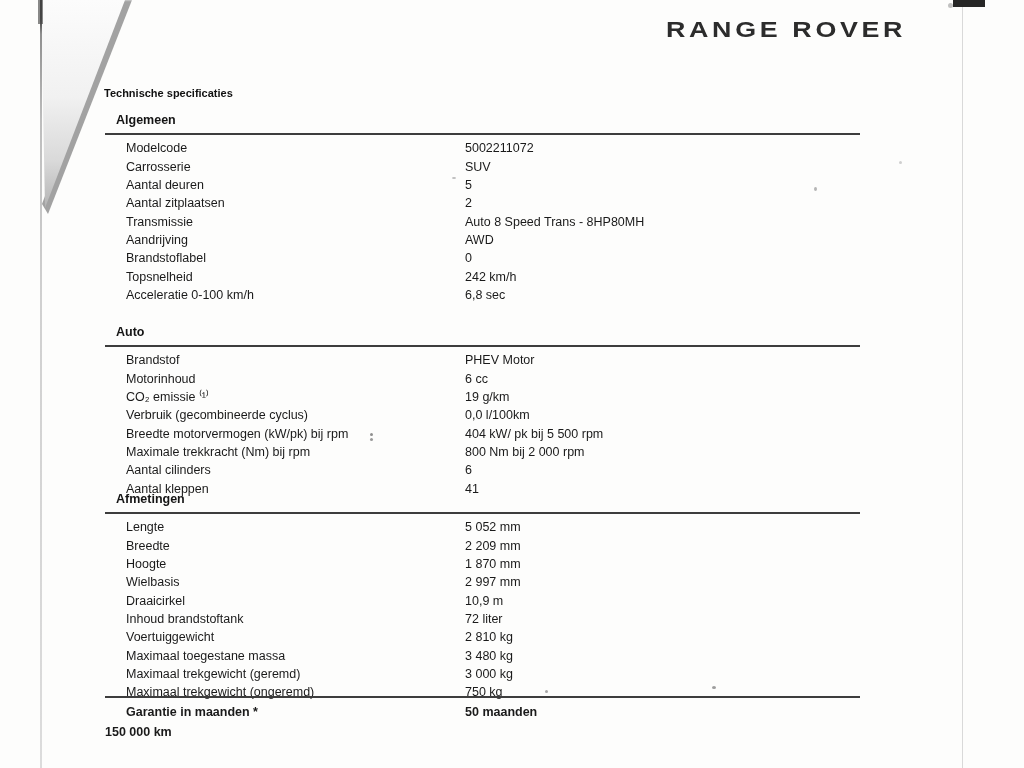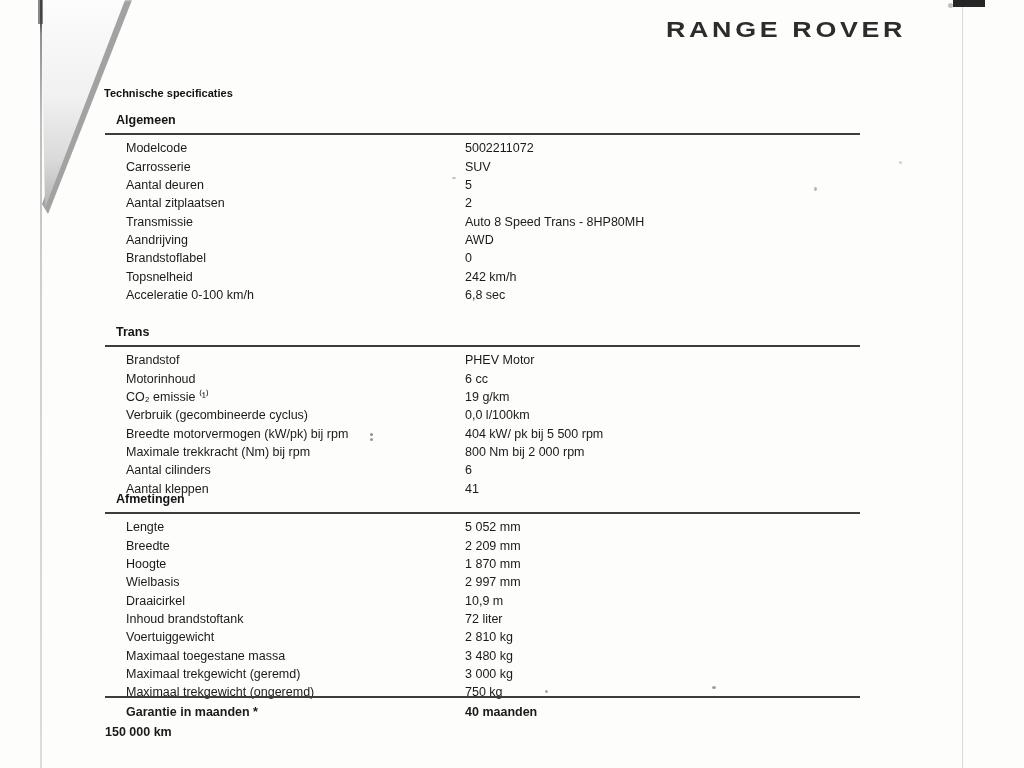--- a/index.html
+++ b/index.html
@@ -130,21 +130,21 @@
           <span class="spec-label">Topsnelheid</span>
           <span class="spec-value">242 km/h</span>
         </div>
         <div class="spec-row">
           <span class="spec-label">Acceleratie 0-100 km/h</span>
           <span class="spec-value">6,8 sec</span>
         </div>
       </div>
     </div>
     <div class="section">
-      <div class="section-heading">Trans</div>
+      <div class="section-heading">Auto</div>
       <hr class="section-rule">
       <div class="rows">
         <div class="spec-row">
           <span class="spec-label">Brandstof</span>
           <span class="spec-value">PHEV Motor</span>
         </div>
         <div class="spec-row">
           <span class="spec-label">Motorinhoud</span>
           <span class="spec-value">6 cc</span>
         </div>
@@ -218,20 +218,20 @@
           <span class="spec-label">Maximaal trekgewicht (ongeremd)</span>
           <span class="spec-value">750 kg</span>
         </div>
       </div>
     </div>
     <div class="section">
       <hr class="section-rule">
       <div class="rows">
         <div class="spec-row">
           <span class="spec-label">Garantie in maanden *</span>
-          <span class="spec-value">40 maanden</span>
+          <span class="spec-value">50 maanden</span>
         </div>
         <div class="spec-row">
           <span class="spec-value">150 000 km</span>
         </div>
       </div>
     </div>
   </div>
 
 </body></html>

